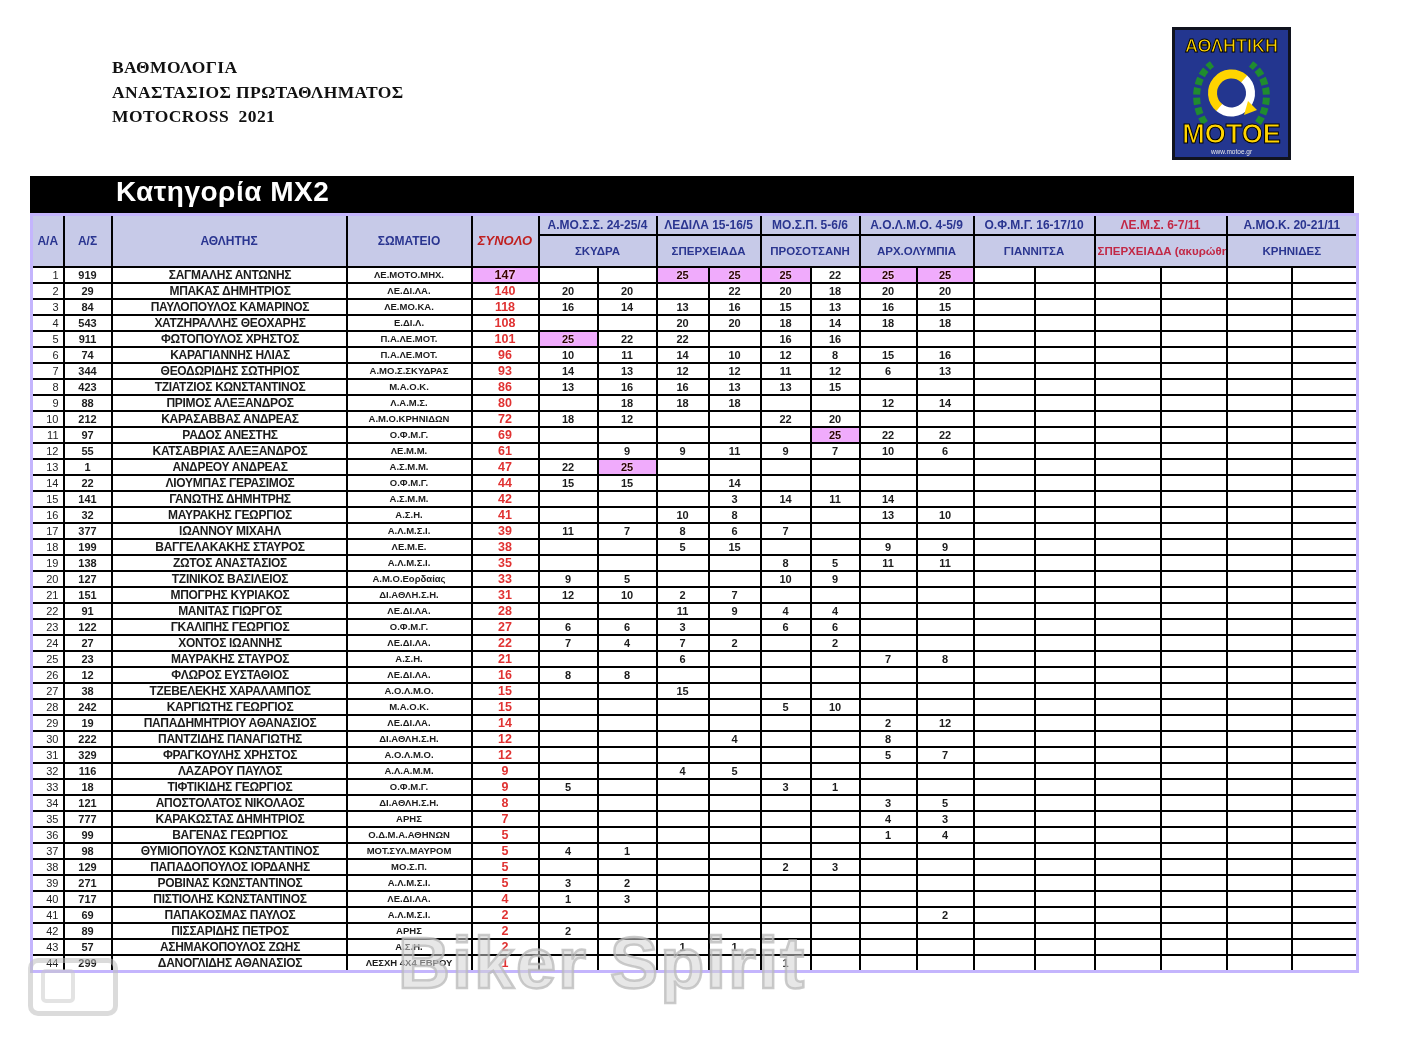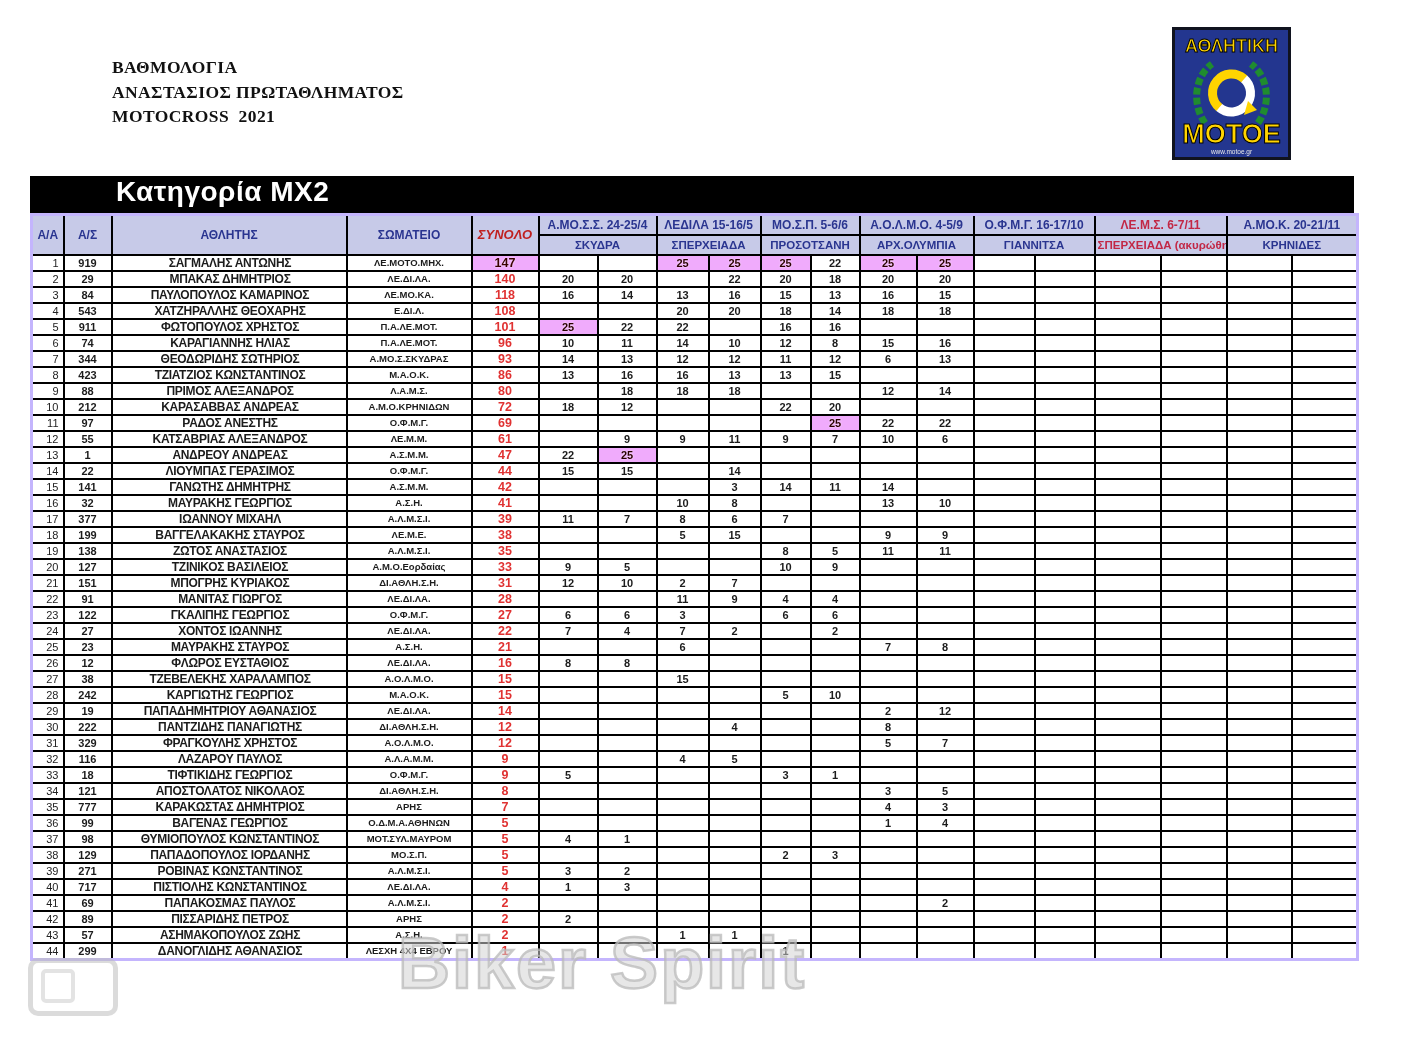--- a/index.html
+++ b/index.html
@@ -22,21 +22,21 @@
     letter-spacing:.5px;}
 
   
   .tbl-wrap{position:absolute;left:30px;top:213px;}
   table.standings{border-collapse:collapse;table-layout:fixed;width:1326px;
     border:3px solid #c4b5fd;}
   .standings th,.standings td{border:2px solid #000;padding:0 2px;overflow:hidden;
     white-space:nowrap;box-sizing:border-box;}
   .standings thead th{background:#c7cae8;color:#2a3590;font-weight:bold;
     font-size:12px;height:20px;}
-  .standings thead tr.venues th{height:20px;font-size:11.5px;}
+  .standings thead tr.venues th{height:32px;font-size:11.5px;}
   .standings thead th.th-total{color:#c02020;font-style:italic;font-size:13px;}
   .standings thead th.red{color:#c22745;}
   .standings thead th.red-small{color:#c22745;font-size:9.5px;font-weight:bold;}
   .standings thead tr:first-child th{border-bottom-width:1px;}
   .standings td{height:14.7px;font-size:11px;color:#1c1c1c;text-align:center;
     font-weight:bold;background:#fff;}
   .standings td.c-pos{text-align:right;padding-right:4px;font-weight:normal;color:#222;}
   .standings td.c-ath{text-align:center;padding-left:4px;font-size:12px;letter-spacing:-.3px;}
   .standings td.c-club{font-size:9.5px;border-radius:6px;}
   .standings td.c-tot{color:#e03232;font-size:12.5px;}

